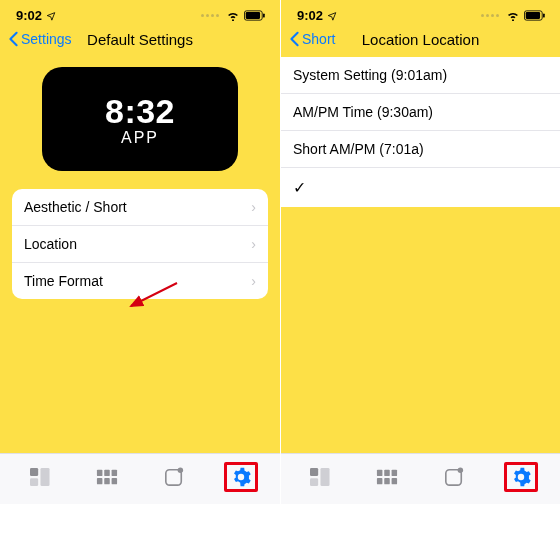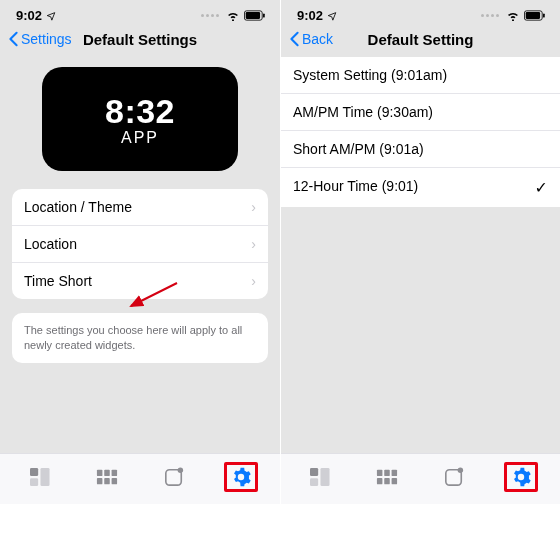--- a/index.html
+++ b/index.html
@@ -7,21 +7,21 @@
     width: 560px;
     height: 560px;
     background: #fff;
     font-family: -apple-system, "Helvetica Neue", Arial, sans-serif;
     display: flex;
     overflow: hidden;
   }
   .phone {
     width: 280px;
     height: 504px;
-    background: #e5e5e5;
+    background: #fde047;
     display: flex;
     flex-direction: column;
     position: relative;
   }
   .phone + .phone { border-left: 1px solid #fff; }
 
   
   .status {
     display: flex;
     justify-content: space-between;
@@ -49,21 +49,21 @@
     color: #0a7aff;
     font-size: 14px;
     font-weight: 400;
     gap: 2px;
   }
   .nav .title {
     position: absolute;
     left: 50%;
     transform: translateX(-50%);
     font-size: 15px;
-    font-weight: 700;
+    font-weight: 400;
     color: #000;
   }
 
   
   .content { flex: 1; padding: 0 12px; overflow: hidden; }
 
   .preview-card {
     background: #000;
     border-radius: 20px;
     height: 104px;
@@ -175,34 +175,33 @@
   </div>
 
   <div class="content">
     <div class="preview-card">
       <div class="preview-time">8:32</div>
       <div class="preview-label">APP</div>
     </div>
 
     <div class="list">
       <div class="row">
-        <span>Location / Theme</span>
+        <span>Aesthetic / Short</span>
         <span class="chev">›</span>
       </div>
       <div class="row">
         <span>Location</span>
         <span class="chev">›</span>
       </div>
       <div class="row">
-        <span>Time Short</span>
+        <span>Time Format</span>
         <span class="chev">›</span>
       </div>
     </div>
 
-    <div class="note">The settings you choose here will apply to all newly created widgets.</div>
   </div>
 
   <svg class="arrow" width="60" height="40">
     <defs>
         <marker id="ah" markerWidth="8" markerHeight="8" refX="6" refY="3" orient="auto">
           <path d="M0,0 L7,3 L0,6 z" fill="#d40012"></path>
         </marker>
       </defs>
     <line x1="52" y1="3" x2="6" y2="26" stroke="#d40012" stroke-width="2" marker-end="url(#ah)"></line>
   </svg>
@@ -270,38 +269,37 @@
           </svg>
       </span>
     </div>
   </div>
 
   <div class="nav">
     <div class="back">
       <svg width="11" height="16" viewBox="0 0 11 18">
           <path d="M9 2L2 9l7 7" fill="none" stroke="#0a7aff" stroke-width="2.3" stroke-linecap="round" stroke-linejoin="round"></path>
         </svg>
-      <span>Back</span>
-    </div>
-    <div class="title">Default Setting</div>
+      <span>Short</span>
+    </div>
+    <div class="title">Location Location</div>
   </div>
 
   <div class="content" style="padding:0;">
     <div class="list" style="border-radius:0;">
       <div class="row">
         <span>System Setting (9:01am)</span>
       </div>
       <div class="row">
         <span>AM/PM Time (9:30am)</span>
       </div>
       <div class="row">
-        <span>Short AM/PM (9:01a)</span>
-      </div>
-      <div class="row">
-        <span>12-Hour Time (9:01)</span>
+        <span>Short AM/PM (7:01a)</span>
+      </div>
+      <div class="row">
         <span class="ck">✓</span>
       </div>
     </div>
   </div>
 
   <div class="toolbar">
     <div class="tb-item">
       <svg width="22" height="20" viewBox="0 0 24 22">
           <rect x="1" y="1" width="9" height="9" rx="1.5" fill="#8e8e93"></rect>
           <rect x="12.5" y="1" width="10" height="20" rx="1.5" fill="#cfcfd4"></rect>

